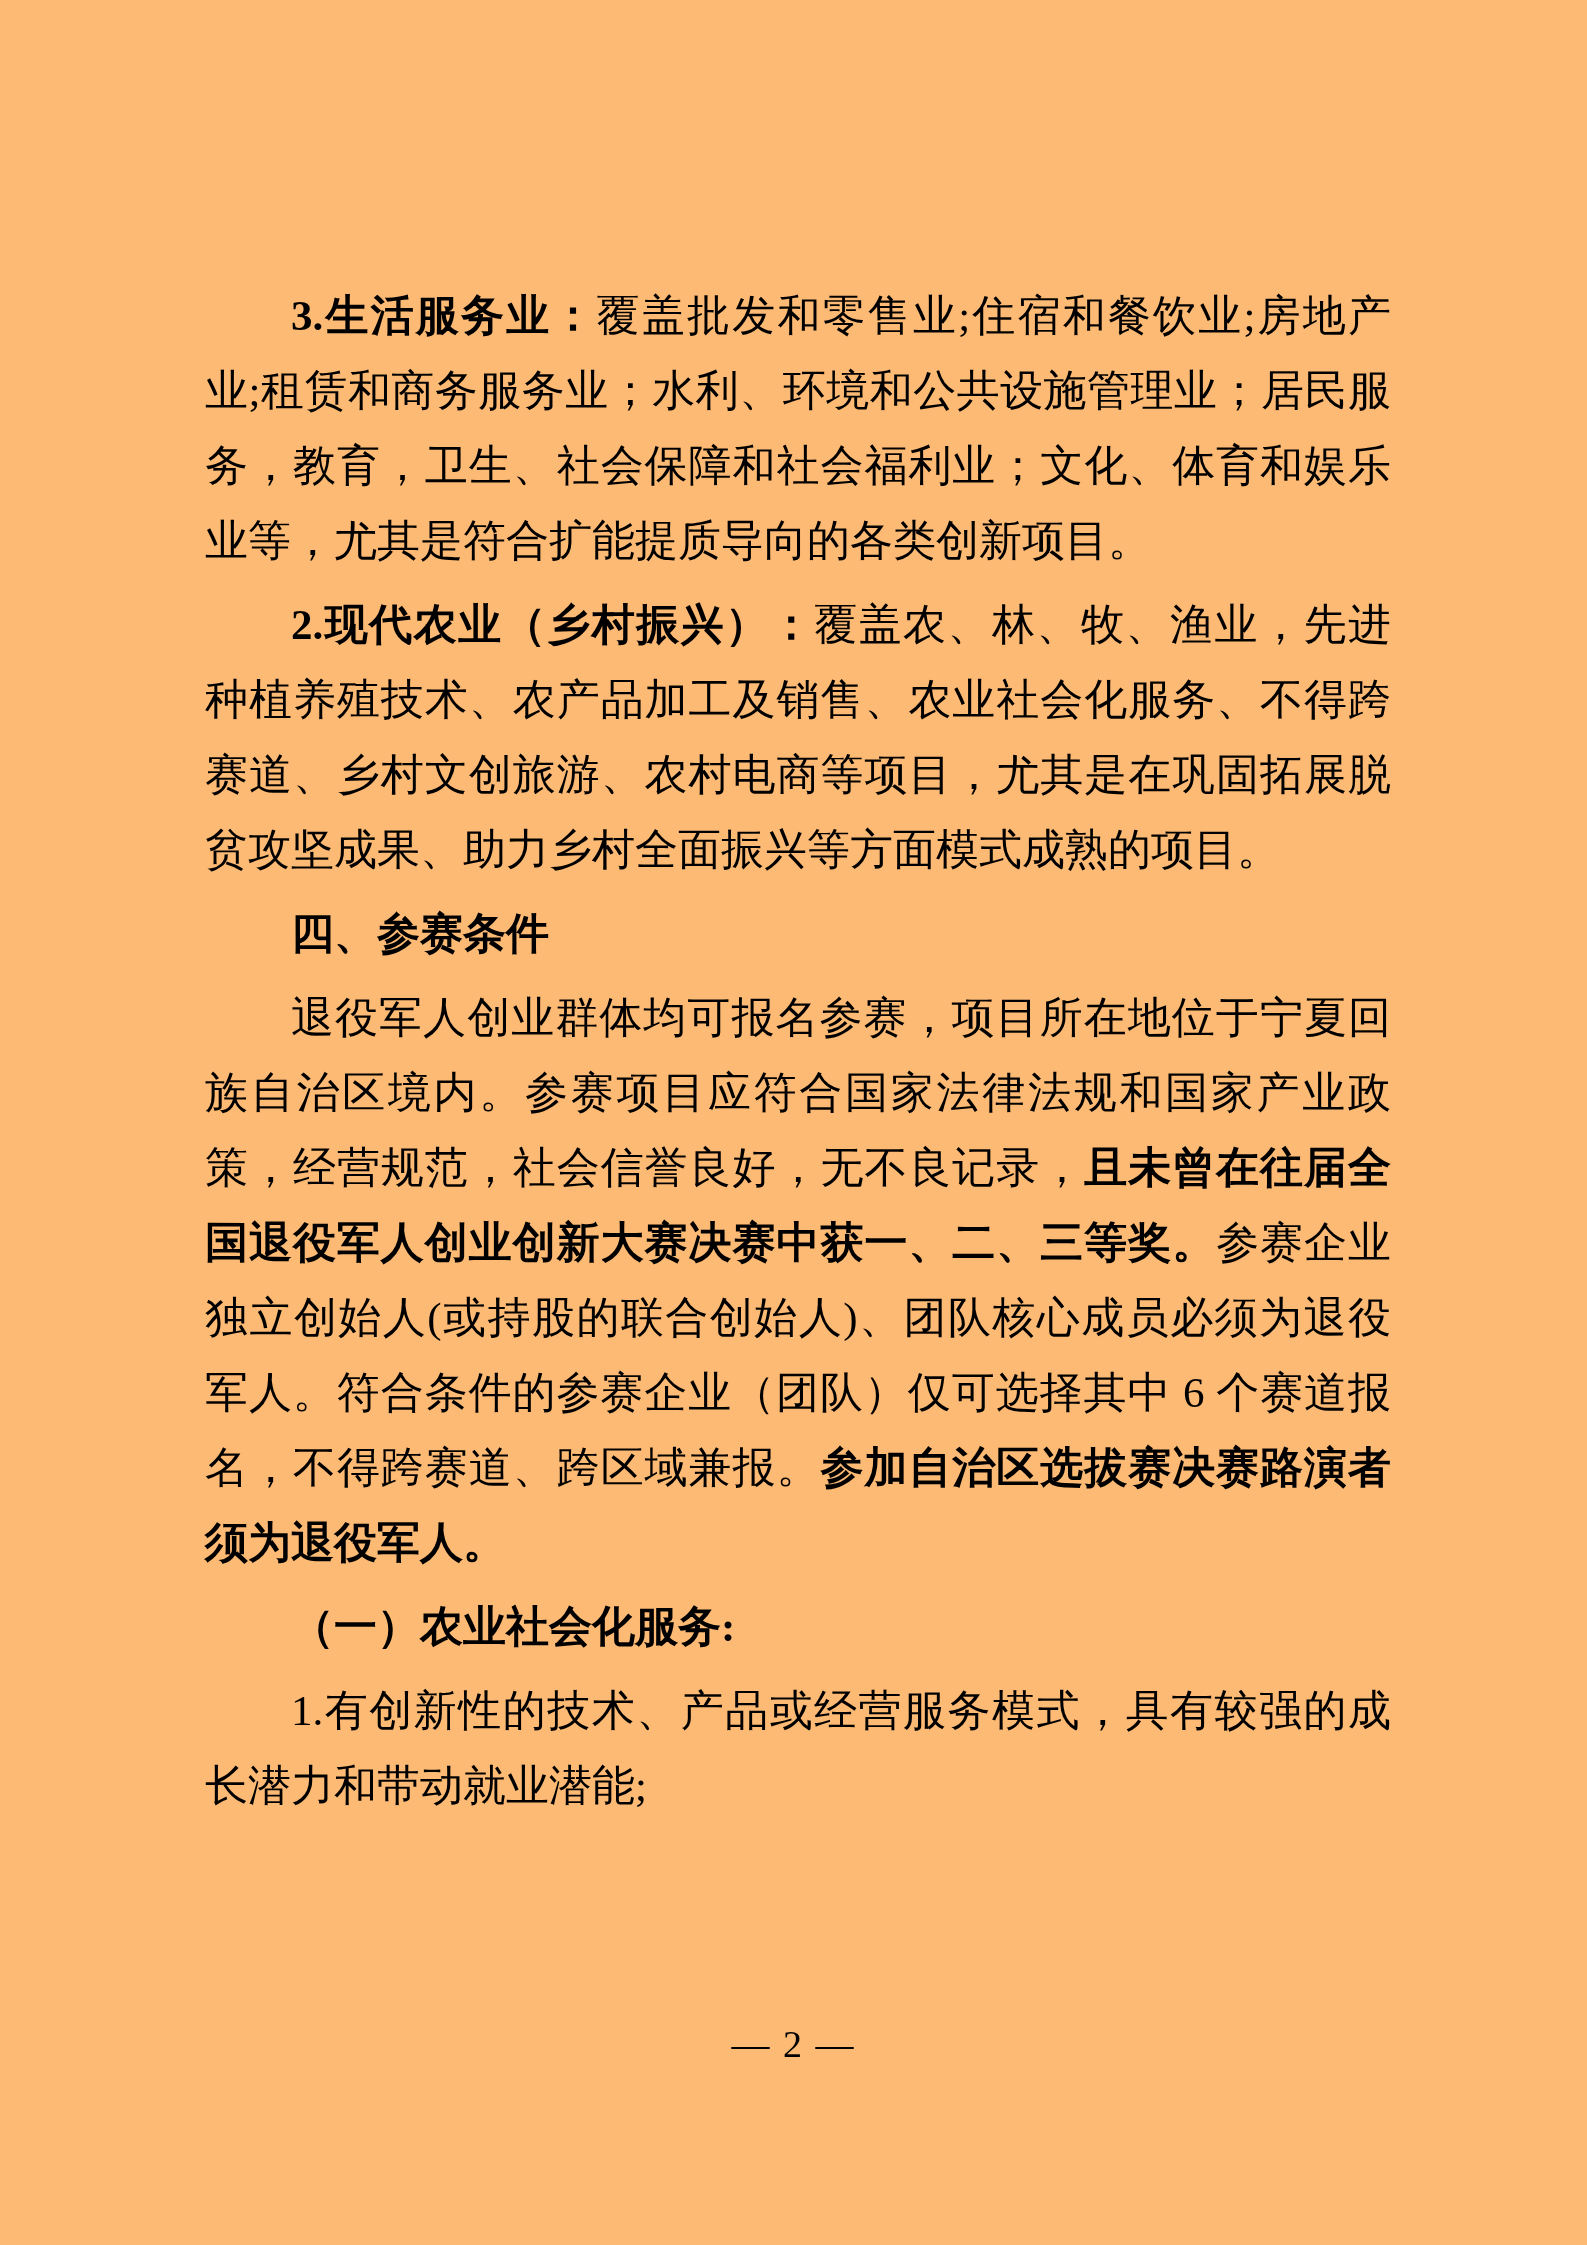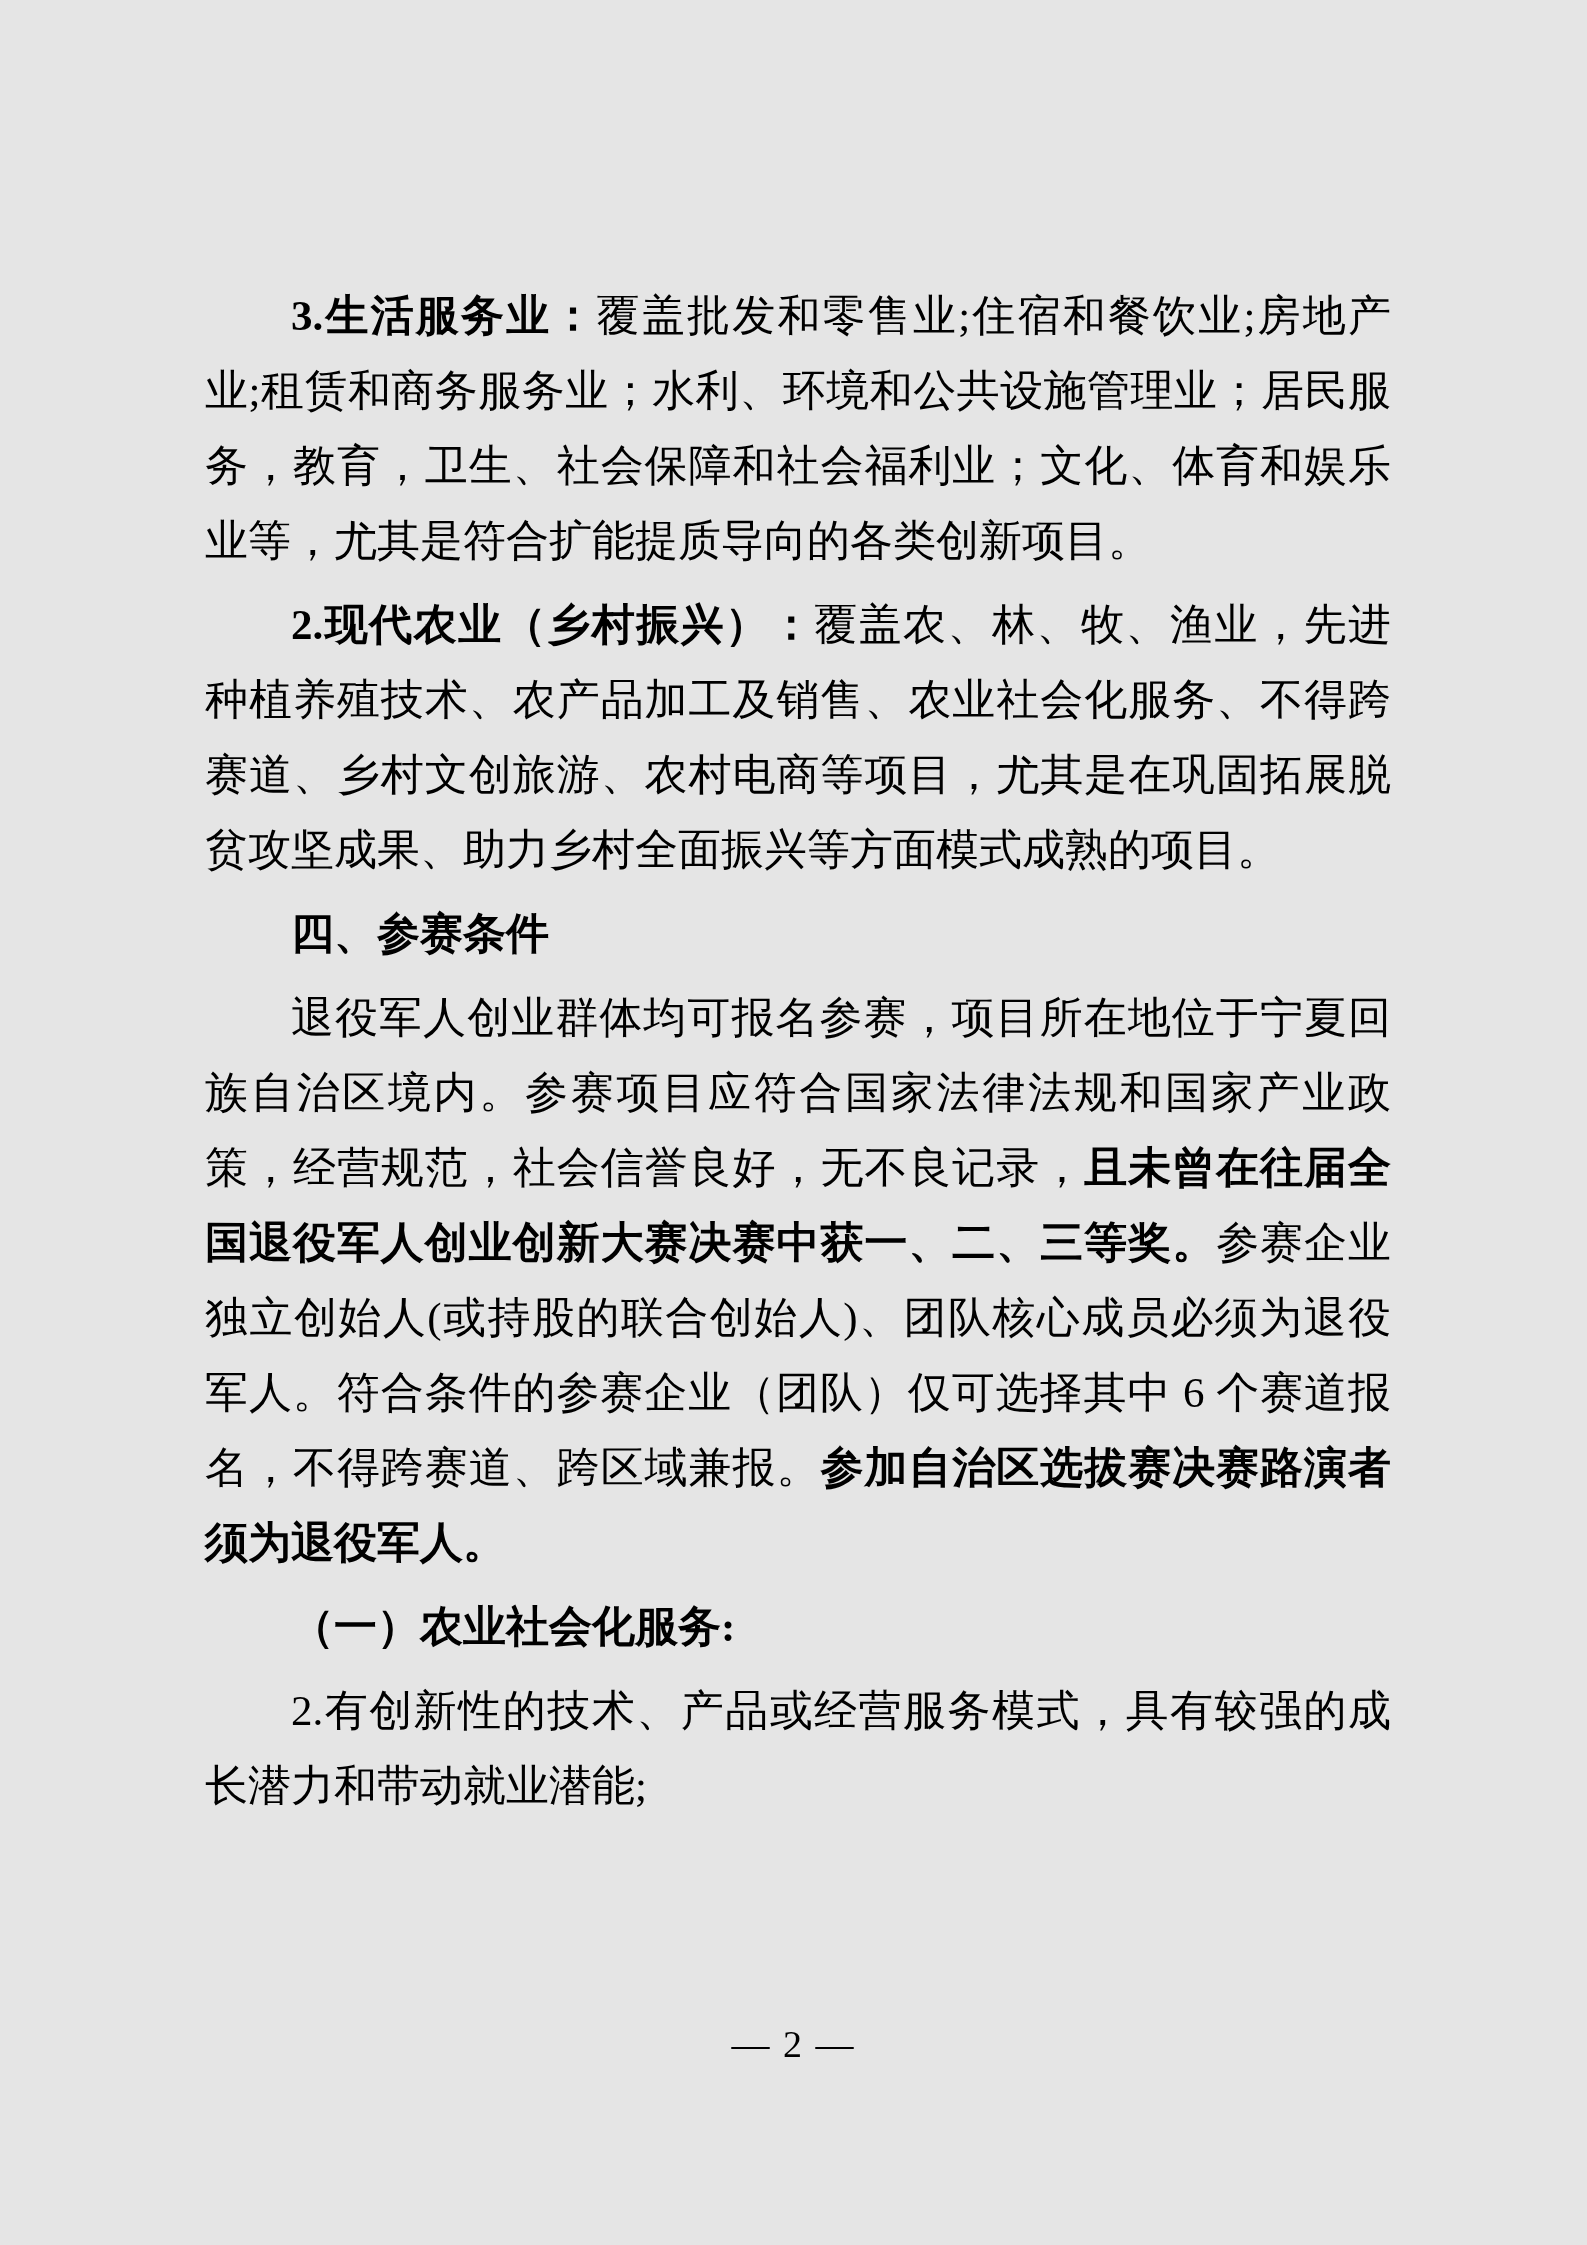--- a/index.html
+++ b/index.html
@@ -10,21 +10,21 @@
     color: #000000;
     position: relative;
     font-family: "Liberation Serif", "DejaVu Serif", serif;
     overflow: hidden;
   }
   .page {
     position: absolute;
     left: 0; top: 0;
     width: 1587px;
     height: 2245px;
-    background: #e5e5e5;
+    background: #fdba74;
   }
   .content {
     position: absolute;
     left: 205px;
     top: 278px;
     width: 1186px;
     font-size: 43px;
     line-height: 75px;
     text-align: justify;
     text-justify: inter-ideograph;
@@ -57,18 +57,18 @@
 
     <p class="para"><span class="run bold">2.现代农业（乡村振兴）：</span><span class="run">覆盖农、林、牧、渔业，先进种植养殖技术、农产品加工及销售、农业社会化服务、不得跨赛道、乡村文创旅游、农村电商等项目，尤其是在巩固拓展脱贫攻坚成果、助力乡村全面振兴等方面模式成熟的项目。</span></p>
 
     <p class="para heading"><span class="run bold">四、参赛条件</span></p>
 
     <p class="para"><span class="run">退役军人创业群体均可报名参赛，项目所在地位于宁夏回族自治区境内。参赛项目应符合国家法律法规和国家产业政策，经营规范，社会信誉良好，无不良记录，</span><span class="run bold">且未曾在往届全国退役军人创业创新大赛决赛中获一、二、三等奖。</span><span class="run">参赛企业独立创始人(或持股的联合创始人)、团队核心成员必须为退役军人。符合条件的参赛企业（团队）仅可选择其中 6 个赛道报名，不得跨赛道、跨区域兼报。</span><span class="run bold">参加自治区选拔赛决赛路演者须为退役军人。</span></p>
 
     <p class="para heading"><span class="run bold">（一）农业社会化服务:</span></p>
 
 
-    <p class="para"><span class="run">2.有创新性的技术、产品或经营服务模式，具有较强的成长潜力和带动就业潜能;</span></p>
+    <p class="para"><span class="run">1.有创新性的技术、产品或经营服务模式，具有较强的成长潜力和带动就业潜能;</span></p>
 
   </div>
 
   <div class="footer">— 2 —</div>
 </div>
 
 </body></html>

